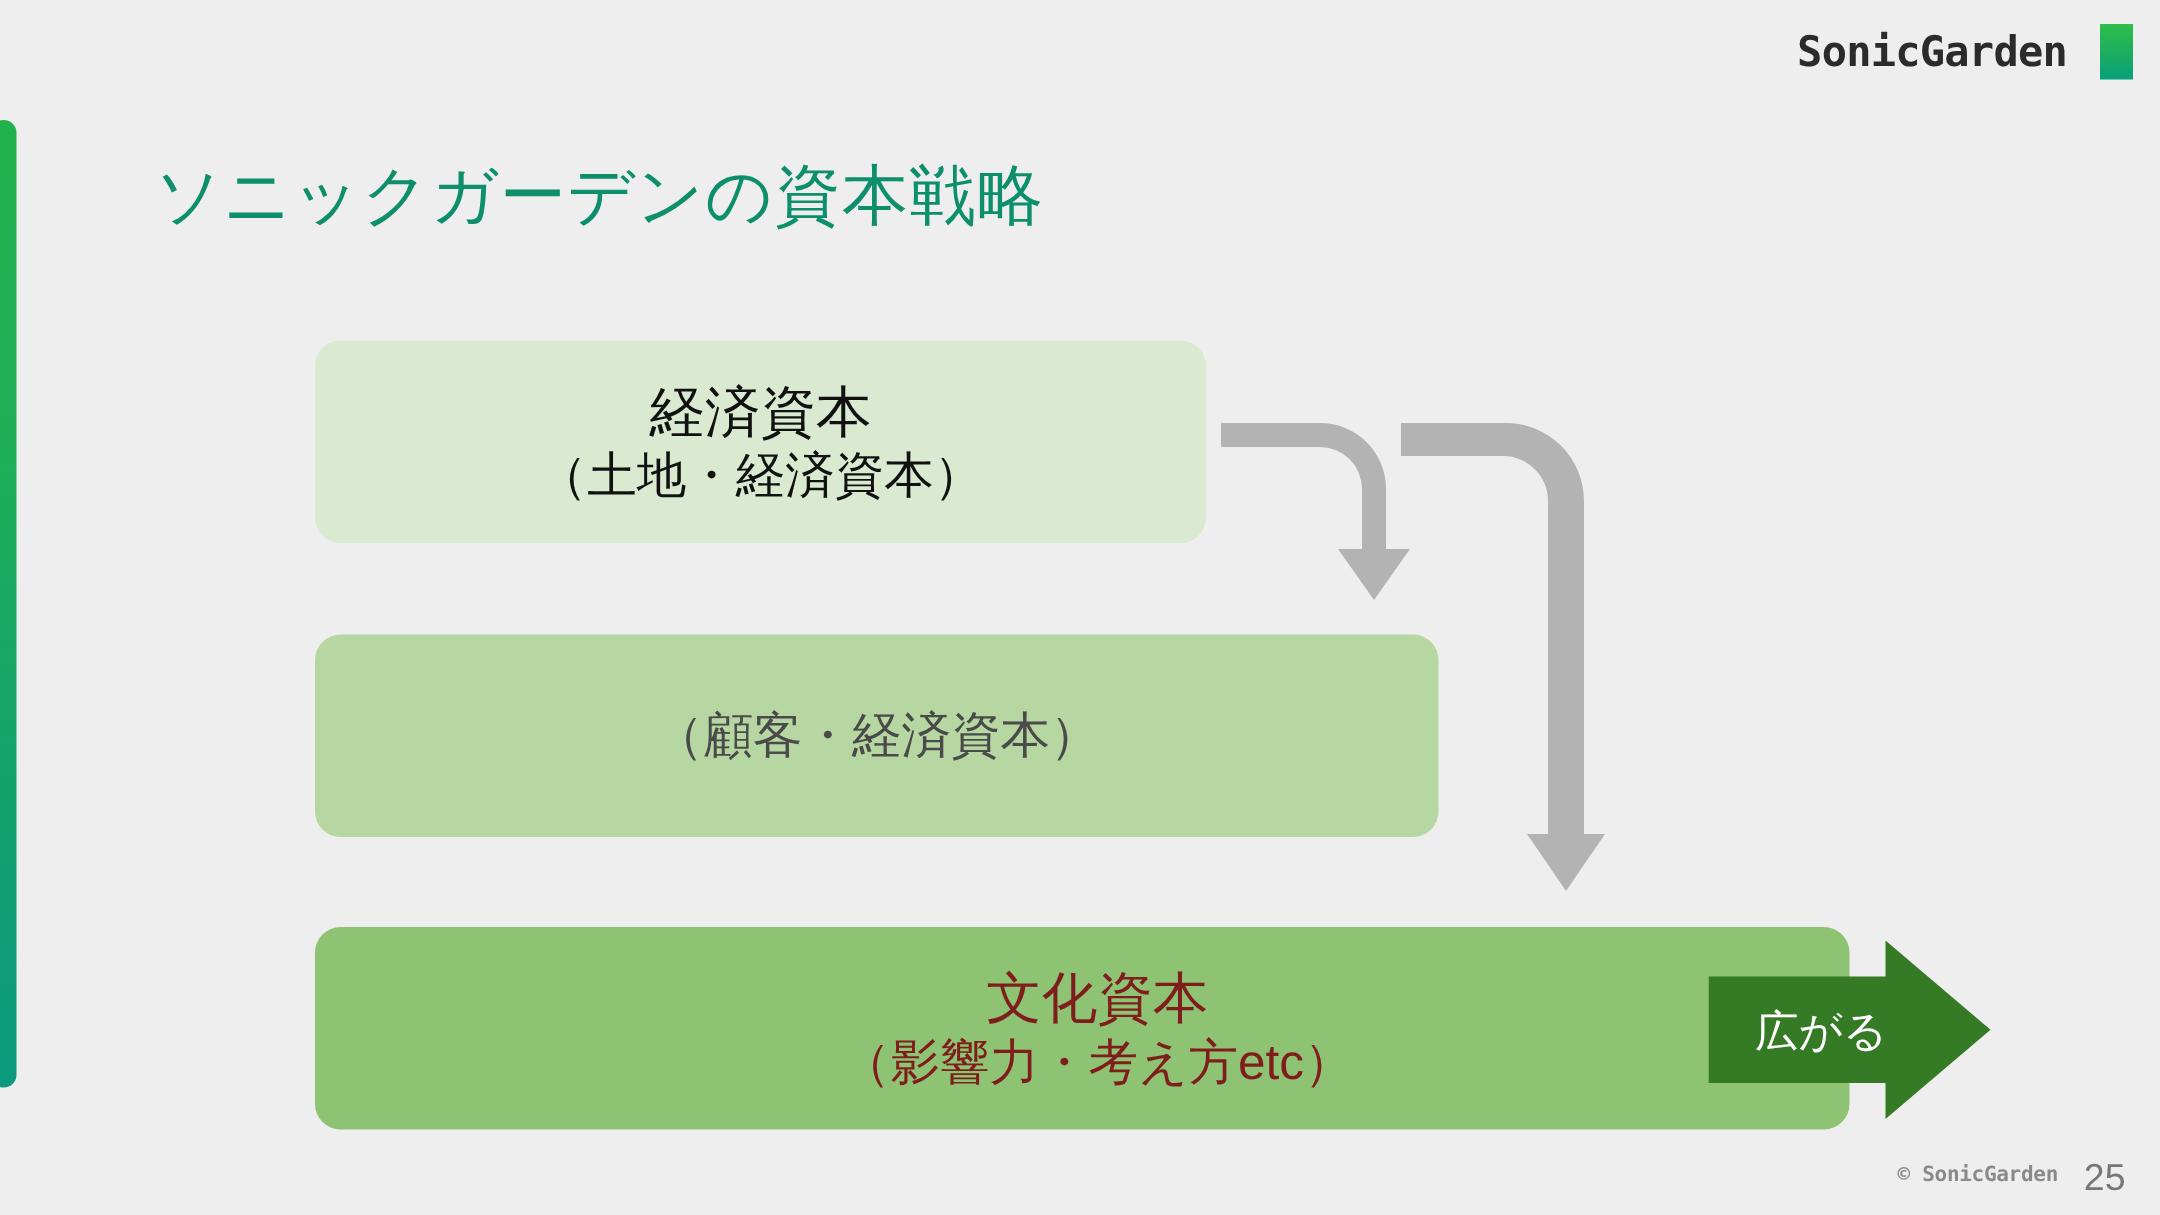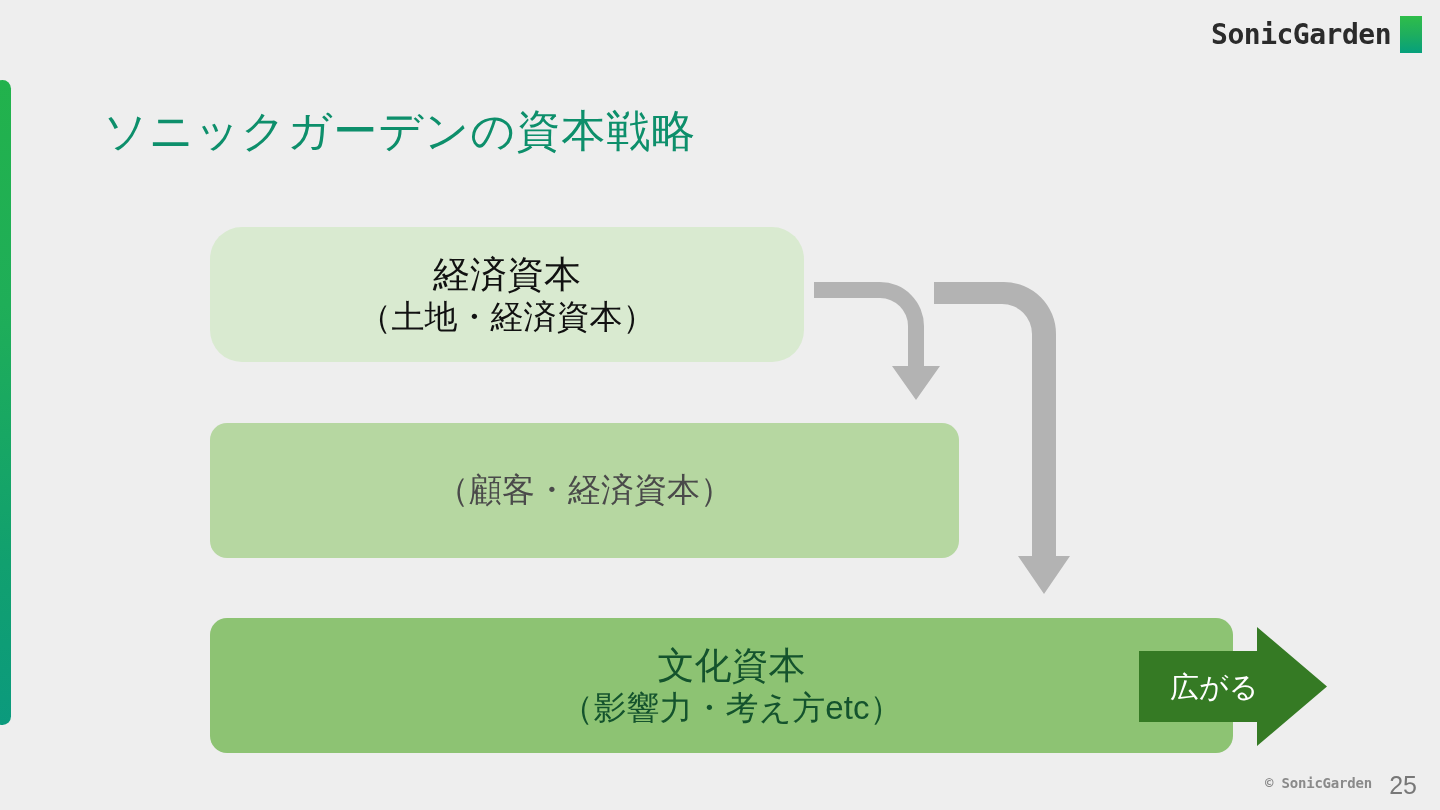--- a/index.html
+++ b/index.html
@@ -27,21 +27,21 @@
     background: linear-gradient(180deg, #22b24c 0%, #1fae58 35%, #11a06f 75%, #0b9a7d 100%);
   }
 
   
   #logo {
     position: absolute;
     right: 18px;
     top: 16px;
     display: flex;
     align-items: center;
-    gap: 9px;
+    gap: 22px;
   }
   #logo-text {
     font-family: "DejaVu Sans Mono", "Liberation Mono", monospace;
     font-size: 28px;
     font-weight: 700;
     letter-spacing: -0.5px;
     color: #2b2b2b;
     white-space: nowrap;
   }
   #logo-mark {
@@ -74,31 +74,30 @@
     text-align: center;
     box-sizing: border-box;
   }
   .cap-main { font-size: 37px; line-height: 1.22; white-space: nowrap; }
   .cap-sub  { font-size: 33px; line-height: 1.22; white-space: nowrap; }
 
   #box-economic {
     left: 210px; top: 227px; width: 594px; height: 135px;
     background: #d9ead0;
     color: #111111;
-    border-radius: 32px;
   }
   #box-relational {
     left: 210px; top: 423px; width: 749px; height: 135px;
     background: #b6d7a1;
     color: #4a4a4a;
   }
   #box-cultural {
     left: 210px; top: 618px; width: 1023px; height: 135px;
     background: #8dc373;
-    color: #14532d;
+    color: #7f1d1d;
     padding-left: 20px;
   }
 
   
   .gray-arrow { position: absolute; }
 
   #arrow-econ-to-rel { left: 810px; top: 278px; }
   #arrow-econ-to-cult { left: 930px; top: 278px; }
 
   

